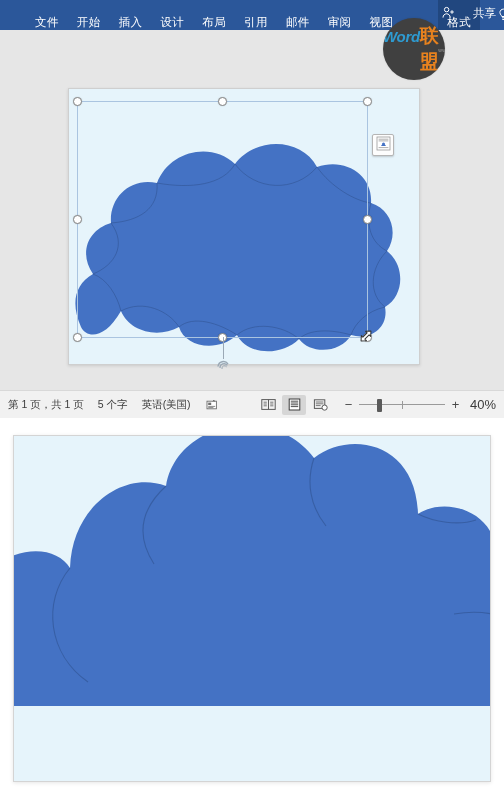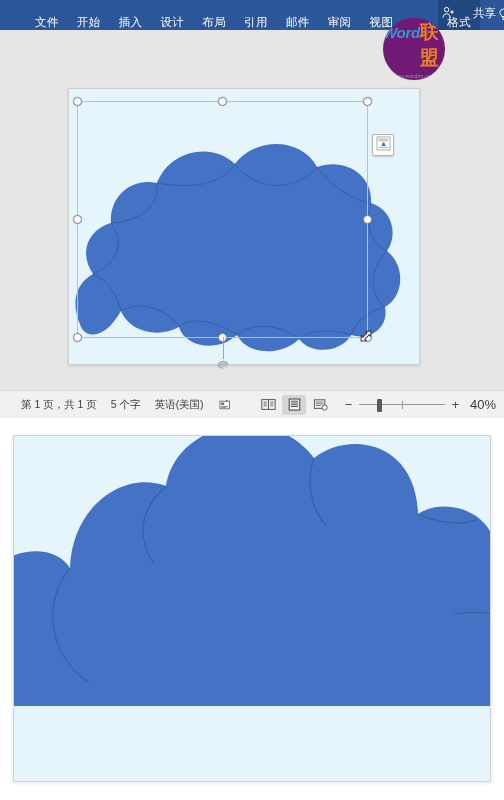--- a/index.html
+++ b/index.html
@@ -75,26 +75,26 @@
     color: #ffffff;
     white-space: nowrap;
   }
 
   
   .watermark {
     position: absolute;
     left: 383px; top: 18px;
     width: 62px; height: 62px;
     border-radius: 50%;
-    background: #701a75;
+    background: #404040;
     z-index: 40;
     display: flex;
-    flex-direction: column;
-    align-items: center;
-    justify-content: center;
+    flex-direction: row;
+    align-items: center;
+    justify-content: flex-start;
     box-shadow: 0 0 2px rgba(0,0,0,.12);
     overflow: hidden;
   }
   .wm-row { display: flex; align-items: baseline; gap: 0px; }
   .wm-word {
     font-size: 15px;
     font-weight: bold;
     color: #2e9ad0;
     font-style: italic;
     letter-spacing: -.3px;
@@ -202,21 +202,21 @@
     left: 0; top: 390px;
     width: 504px;
     height: 28px;
     background: #f1f1f1;
     border-top: 1px solid #d8d8d8;
     display: flex;
     align-items: center;
     font-size: 10.5px;
     color: #3b3b3b;
   }
-  .sb-left { display: flex; align-items: center; gap: 14px; padding-left: 21px; }
+  .sb-left { display: flex; align-items: center; gap: 14px; padding-left: 8px; }
   .sb-item { white-space: nowrap; display: flex; align-items: center; }
   .sb-right {
     margin-left: auto;
     display: flex;
     align-items: center;
     gap: 2px;
     padding-right: 8px;
   }
   .view-btn {
     width: 24px; height: 20px;

